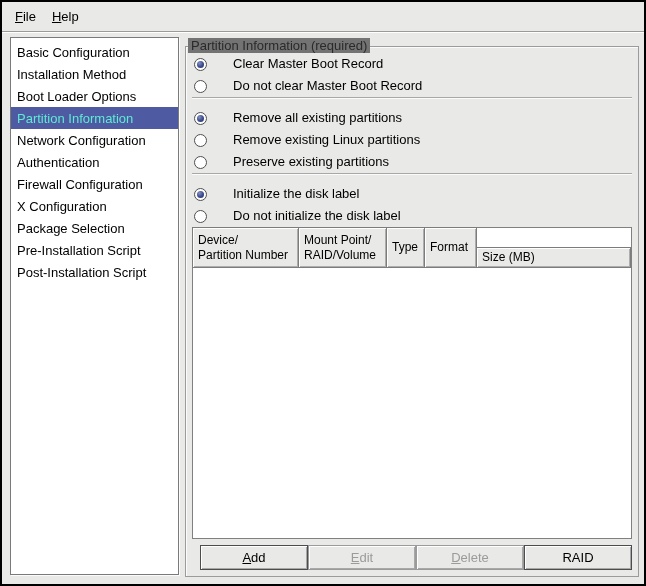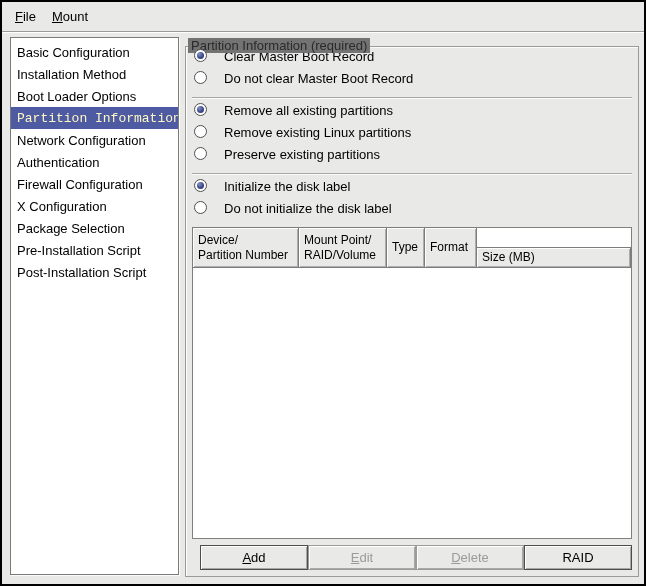--- a/index.html
+++ b/index.html
@@ -33,38 +33,38 @@
     background:#ffffff;
     border:1px solid #7a7a7a;
     box-shadow:1px 1px 0 #fbfbfb;
     padding-top:3px;
     overflow:hidden;
   }
   .side-item {
     height:22px; display:flex; align-items:center;
     padding-left:6px; white-space:nowrap; cursor:default;
   }
-  .side-item.selected { background:#4e5ba2; color:#fef9c3;font-family:Liberation Mono, monospace; }
+  .side-item.selected { background:#4e5ba2; color:#5eead4; }
   
   .frame {
     position:absolute; left:183px; top:44px;
     width:454px; height:531px;
     box-sizing:border-box;
     border:1px solid #9b9b9b;
     box-shadow:inset 1px 1px 0 #fbfbfb;
     padding:2px 6px 6px 6px;
     display:flex; flex-direction:column;
   }
   .frame-legend {
     position:absolute; top:-9px; left:2px;
     background:#737373; padding:0 3px;
     color:#2a2a2a; white-space:nowrap;
   }
   .rrow {
-    height:22px; display:flex; align-items:flex-start; gap:17px;
+    height:22px; display:flex; align-items:flex-end; gap:26px;
     padding-left:2px; cursor:default;
   }
   .radio {
     width:13px; height:13px; border-radius:50%;
     background:#ffffff; border:1px solid #4f4f4f;
     box-sizing:border-box; position:relative; flex:0 0 auto;
   }
   .radio.checked::after {
     content:""; position:absolute; left:2px; top:2px; right:2px; bottom:2px;
     border-radius:50%;
@@ -115,21 +115,21 @@
 </head>
 <body>
 
 <div class="window">
 
   <div class="menubar">
     <div class="menu-item">
       <span class="mn">File</span>
     </div>
     <div class="menu-item">
-      <span class="mn">Mount</span>
+      <span class="mn">Help</span>
     </div>
   </div>
 
   <div class="sidebar">
     <div class="side-item">
       <span>Basic Configuration</span>
     </div>
     <div class="side-item">
       <span>Installation Method</span>
     </div>

